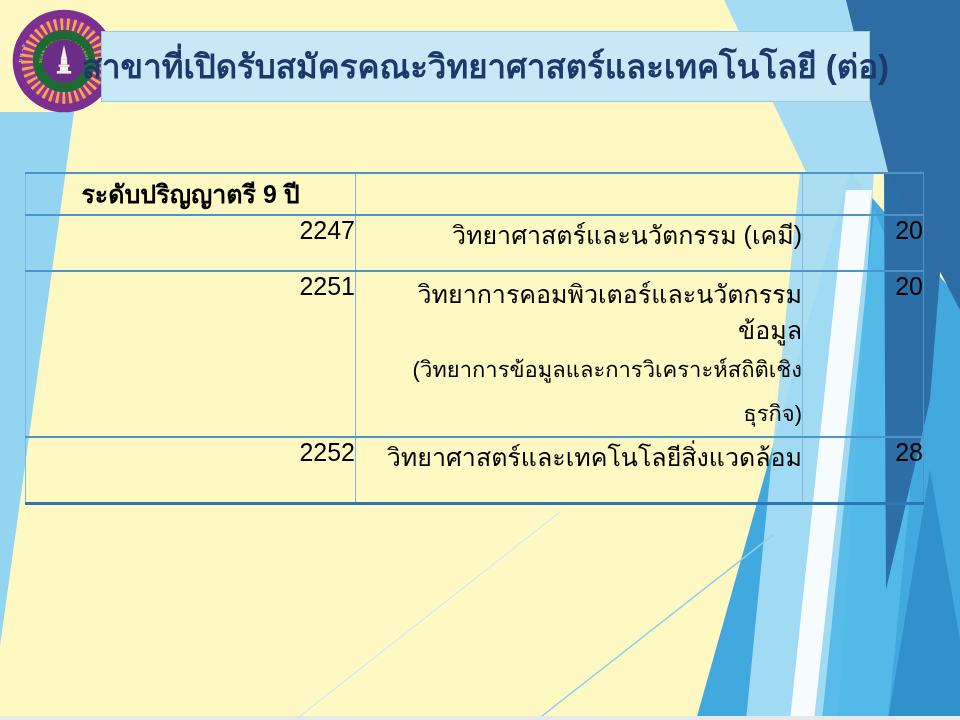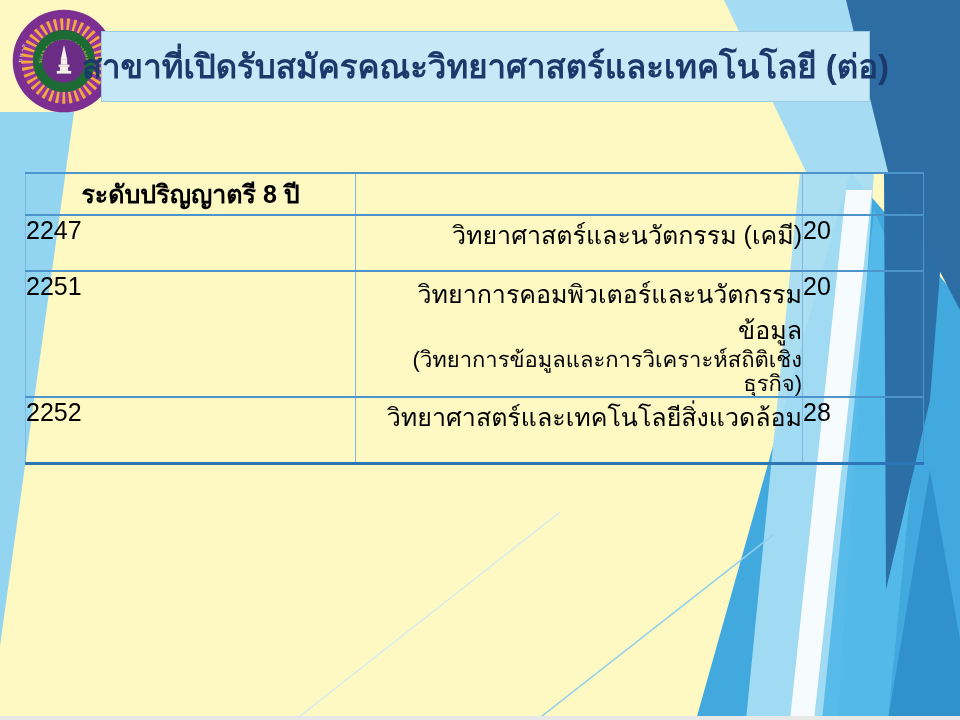--- a/index.html
+++ b/index.html
@@ -66,26 +66,26 @@
   table.adm tr.hd{border-top:0;}
   tr.r1 td{height:46px;font-weight:700;font-size:26px;vertical-align:middle;}
   tr.r1 td.cell-label{padding-left:13px;}
   tr.r2 td{height:40px;font-weight:700;vertical-align:middle;text-align:center;}
   tr.rr td{vertical-align:top;}
   tr.r3 td{height:56px;}
   tr.r4 td{height:78px;}
   tr.r5 td{height:64px;margin-top:40px;}
   tr.r6 td{height:66px;}
   tr.r6{border-top:5px double #3A87C8;}
-  td.cell-code{text-align:left;padding-top:6px;}
+  td.cell-code{text-align:right;padding-top:6px;}
   td.cell-name{padding:5px 4px 0 10px;line-height:38px;text-align:right;}
   td.cell-name .nm2{display:block;line-height:34px;}
   tr.r5 td.cell-name{line-height:36px;padding-top:4px;}
-  tr.r5 .nm2{font-size:22px;line-height:24px;}
-  td.cell-count{text-align:left;font-size:26px;padding-top:9px;}
+  tr.r5 .nm2{font-size:22px;line-height:44px;}
+  td.cell-count{text-align:right;font-size:26px;padding-top:9px;}
 </style>
 </head>
 <body>
 
 <div class="slide">
 
   <svg class="bg-svg" viewBox="0 0 960 720" preserveAspectRatio="none" aria-hidden="true">
     <polygon class="bg-pale" points="0,112 74,112 0,646"></polygon>
     <polygon class="bg-medium" points="850,172 960,300 960,720 696,720"></polygon>
     <polygon class="bg-fanlight" points="800,172 874,172 838,720 746,720"></polygon>
@@ -131,21 +131,21 @@
   </div>
 
   <table class="adm">
     <colgroup>
         <col class="c1">
         <col class="c2">
         <col class="c3">
       </colgroup>
     <tbody>
     <tr class="r2">
-      <td class="cell-label">ระดับปริญญาตรี 8 ปี</td>
+      <td class="cell-label">ระดับปริญญาตรี 9 ปี</td>
       <td></td>
       <td></td>
     </tr>
     <tr class="rr r3">
       <td class="cell-code">2247</td>
       <td class="cell-name">วิทยาศาสตร์และนวัตกรรม (เคมี)</td>
       <td class="cell-count">20</td>
     </tr>
     <tr class="rr r5">
       <td class="cell-code">2251</td>

